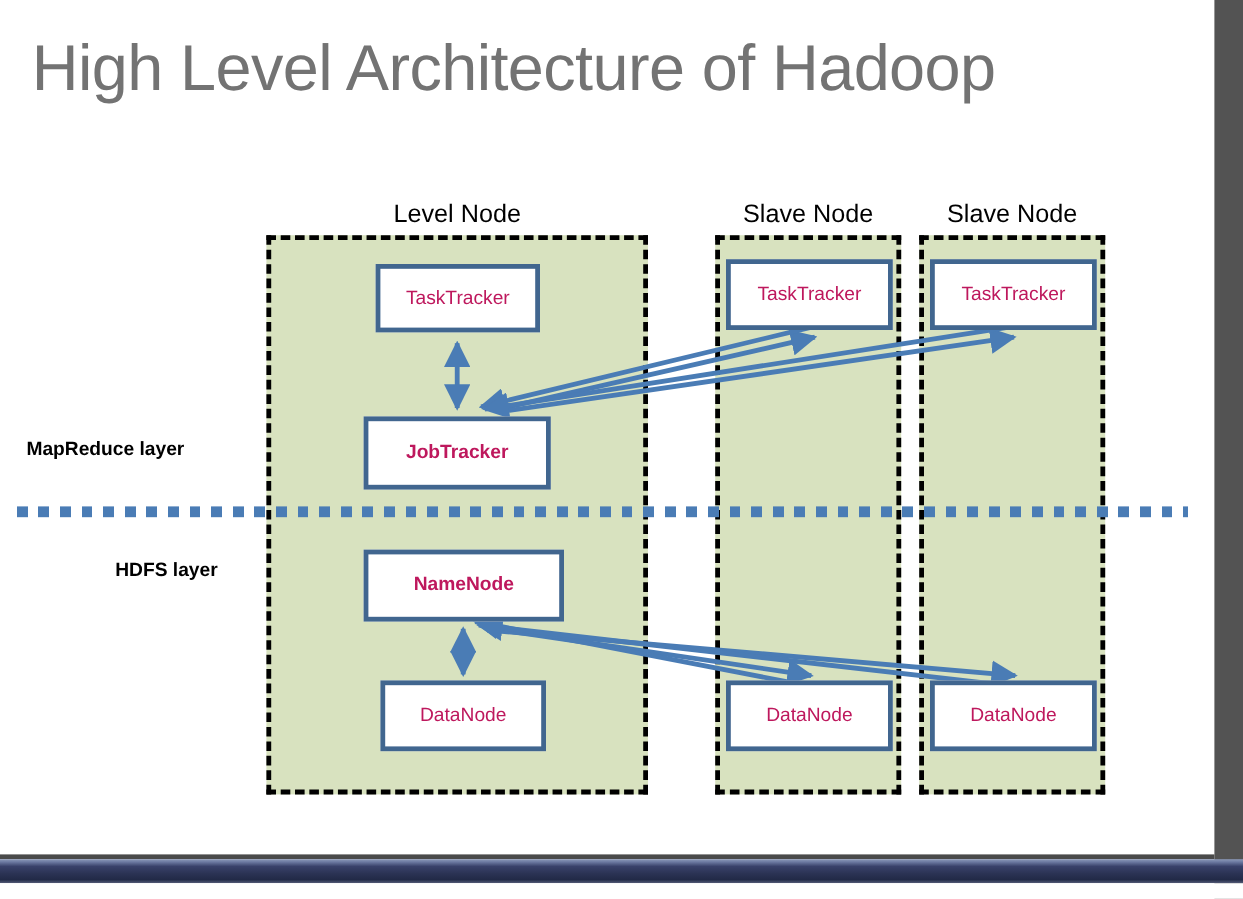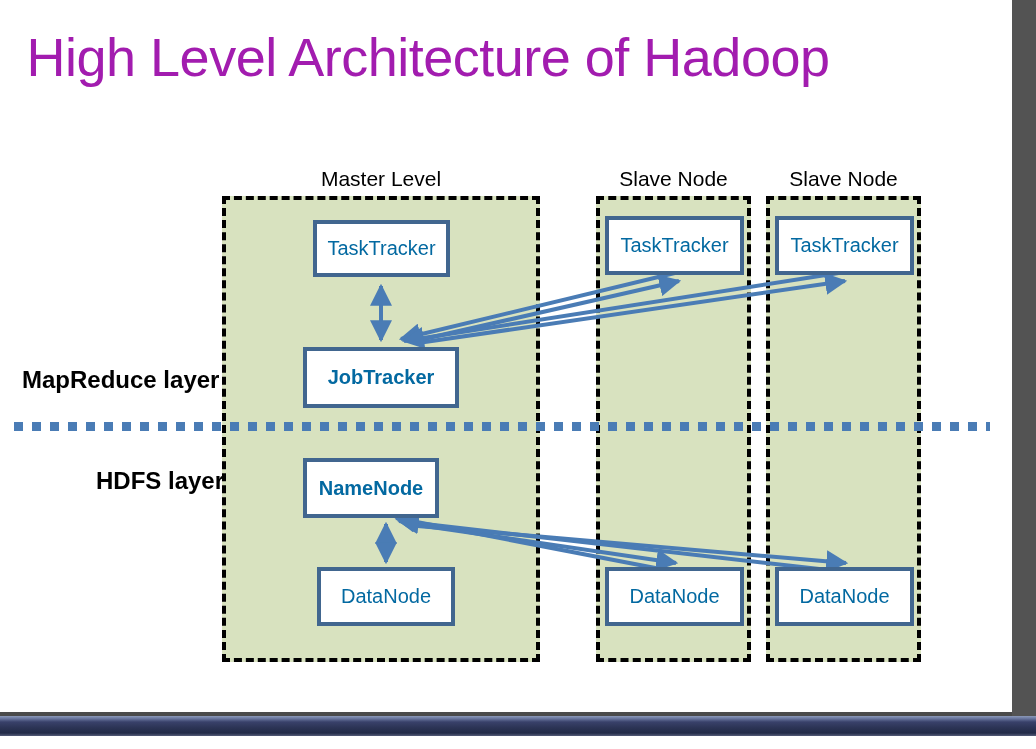--- a/index.html
+++ b/index.html
@@ -62,21 +62,21 @@
 
   
   #title {
     position: absolute;
     left: 0;
     top: 26px;
     width: 856px;
     text-align: center;
     font-size: 54px;
     font-weight: 400;
-    color: #a21caf;
+    color: #737373;
     letter-spacing: -0.5px;
     white-space: nowrap;
   }
 
   
   .col-caption {
     position: absolute;
     font-size: 21px;
     color: #000000;
     text-align: center;
@@ -93,30 +93,30 @@
 
   
   .comp-box {
     position: absolute;
     background: #ffffff;
     border: 4px solid #41668f;
     box-sizing: border-box;
     display: flex;
     align-items: center;
     justify-content: center;
-    font-size: 20px;
-    color: #0369a1;
+    font-size: 16px;
+    color: #be185d;
     white-space: nowrap;
   }
   .comp-box.bold { font-weight: bold; }
 
   
   .layer-label {
     position: absolute;
-    font-size: 24px;
+    font-size: 16px;
     font-weight: bold;
     color: #000000;
     white-space: nowrap;
   }
 
   
   #layer-divider {
     position: absolute;
     left: 14px;
     top: 422px;
@@ -138,21 +138,21 @@
     pointer-events: none;
   }
 </style>
 </head>
 <body>
 
 <div id="slide">
 
   <div id="title">High Level Architecture of Hadoop</div>
 
-  <div class="col-caption" style="left:222px; top:167px; width:318px;">Master Level</div>
+  <div class="col-caption" style="left:222px; top:167px; width:318px;">Level Node</div>
   <div class="col-caption" style="left:596px; top:167px; width:155px;">Slave Node</div>
   <div class="col-caption" style="left:766px; top:167px; width:155px;">Slave Node</div>
 
   <div class="node-container" style="left:222px; top:196px; width:318px; height:466px;"></div>
   <div class="node-container" style="left:596px; top:196px; width:155px; height:466px;"></div>
   <div class="node-container" style="left:766px; top:196px; width:155px; height:466px;"></div>
 
   <div id="layer-divider"></div>
 
   <div class="layer-label" style="left:22px; top:366px;">MapReduce layer</div>
@@ -181,21 +181,21 @@
 
     <line x1="676" y1="572" x2="396" y2="518" stroke="#4a7cb5" stroke-width="4" marker-end="url(#ah)"></line>
 
     <line x1="406" y1="525" x2="846" y2="563" stroke="#4a7cb5" stroke-width="4" marker-end="url(#ah)"></line>
 
     <line x1="846" y1="572" x2="399" y2="521" stroke="#4a7cb5" stroke-width="4" marker-end="url(#ah)"></line>
   </svg>
 
   <div class="comp-box" style="left:313px; top:220px; width:137px; height:57px;">TaskTracker</div>
   <div class="comp-box bold" style="left:303px; top:347px; width:156px; height:61px;">JobTracker</div>
-  <div class="comp-box bold" style="left:303px; top:458px; width:136px; height:60px;">NameNode</div>
+  <div class="comp-box bold" style="left:303px; top:458px; width:167px; height:60px;">NameNode</div>
   <div class="comp-box" style="left:317px; top:567px; width:138px; height:59px;">DataNode</div>
 
   <div class="comp-box" style="left:605px; top:216px; width:139px; height:59px;">TaskTracker</div>
   <div class="comp-box" style="left:605px; top:567px; width:139px; height:59px;">DataNode</div>
 
   <div class="comp-box" style="left:775px; top:216px; width:139px; height:59px;">TaskTracker</div>
   <div class="comp-box" style="left:775px; top:567px; width:139px; height:59px;">DataNode</div>
 
 </div>
 

